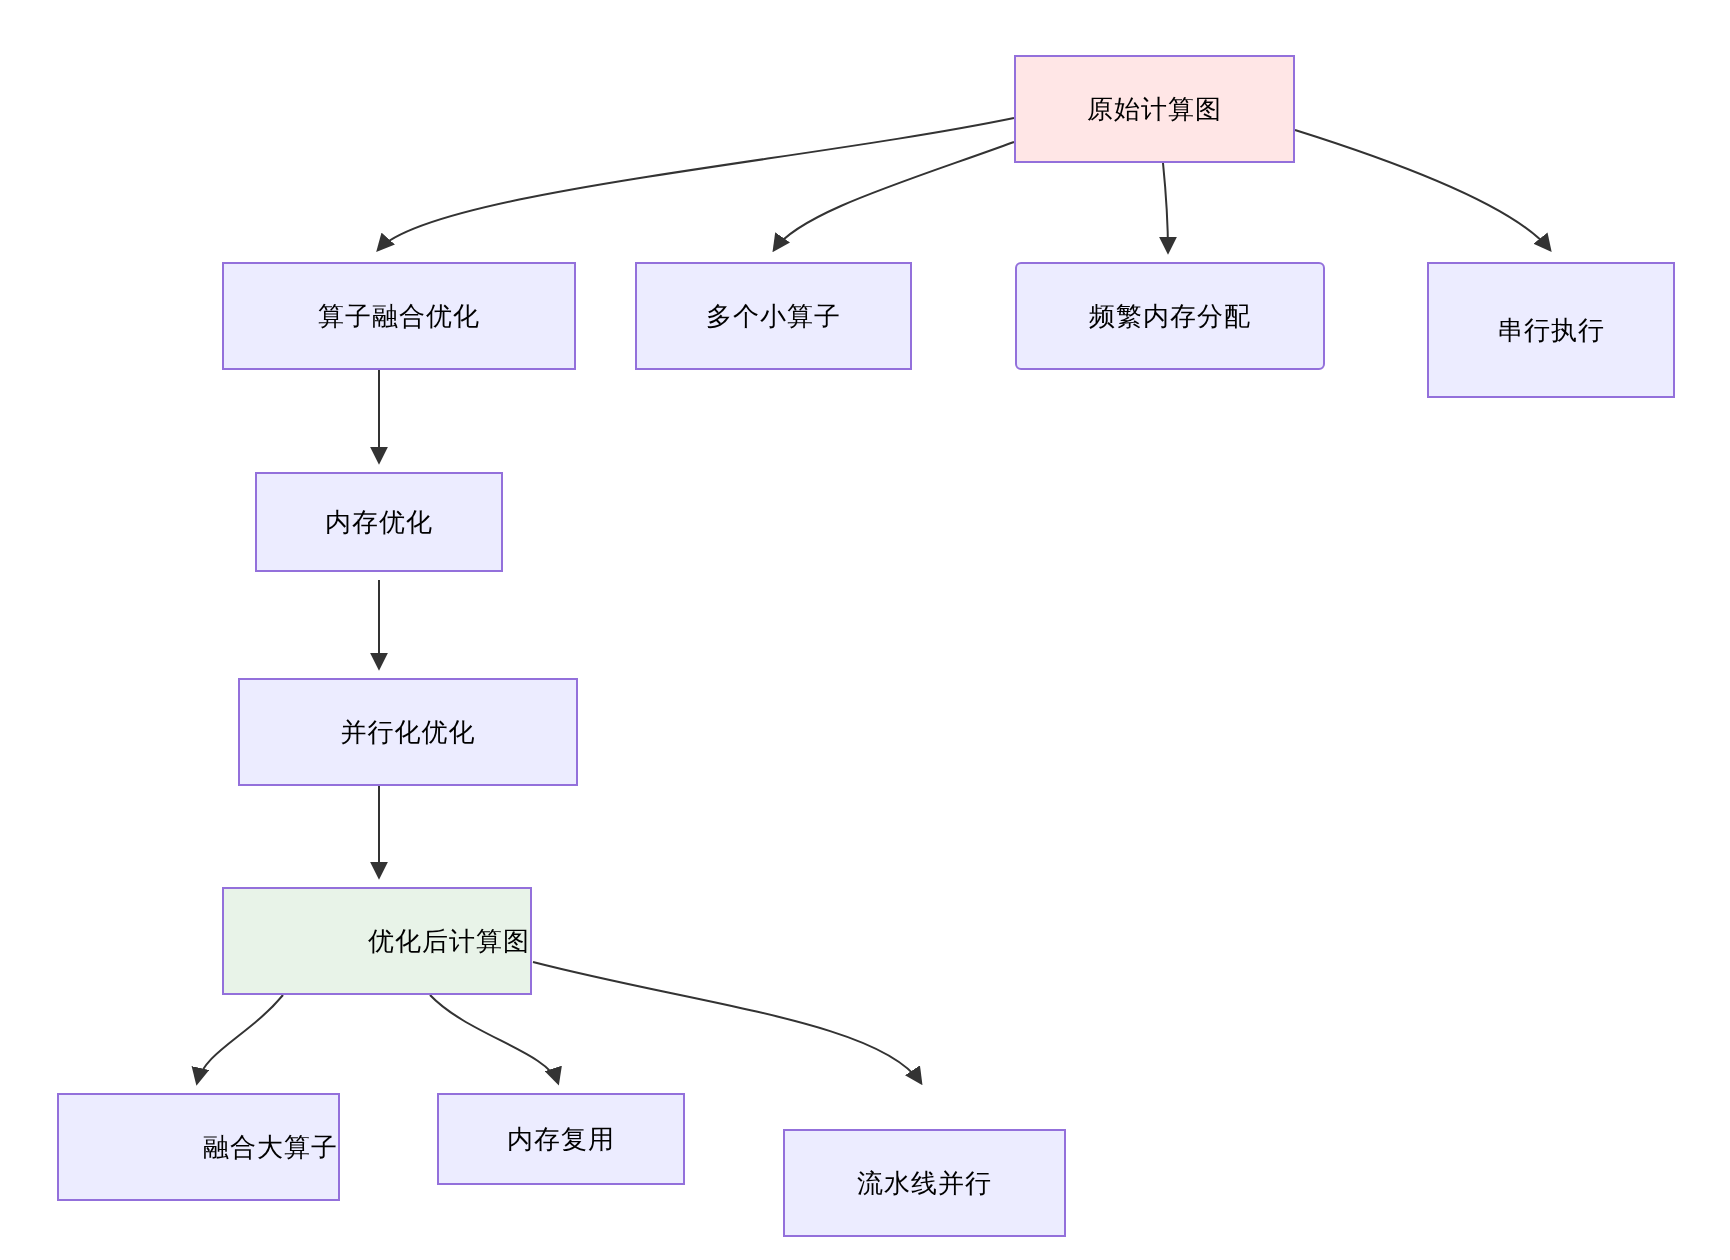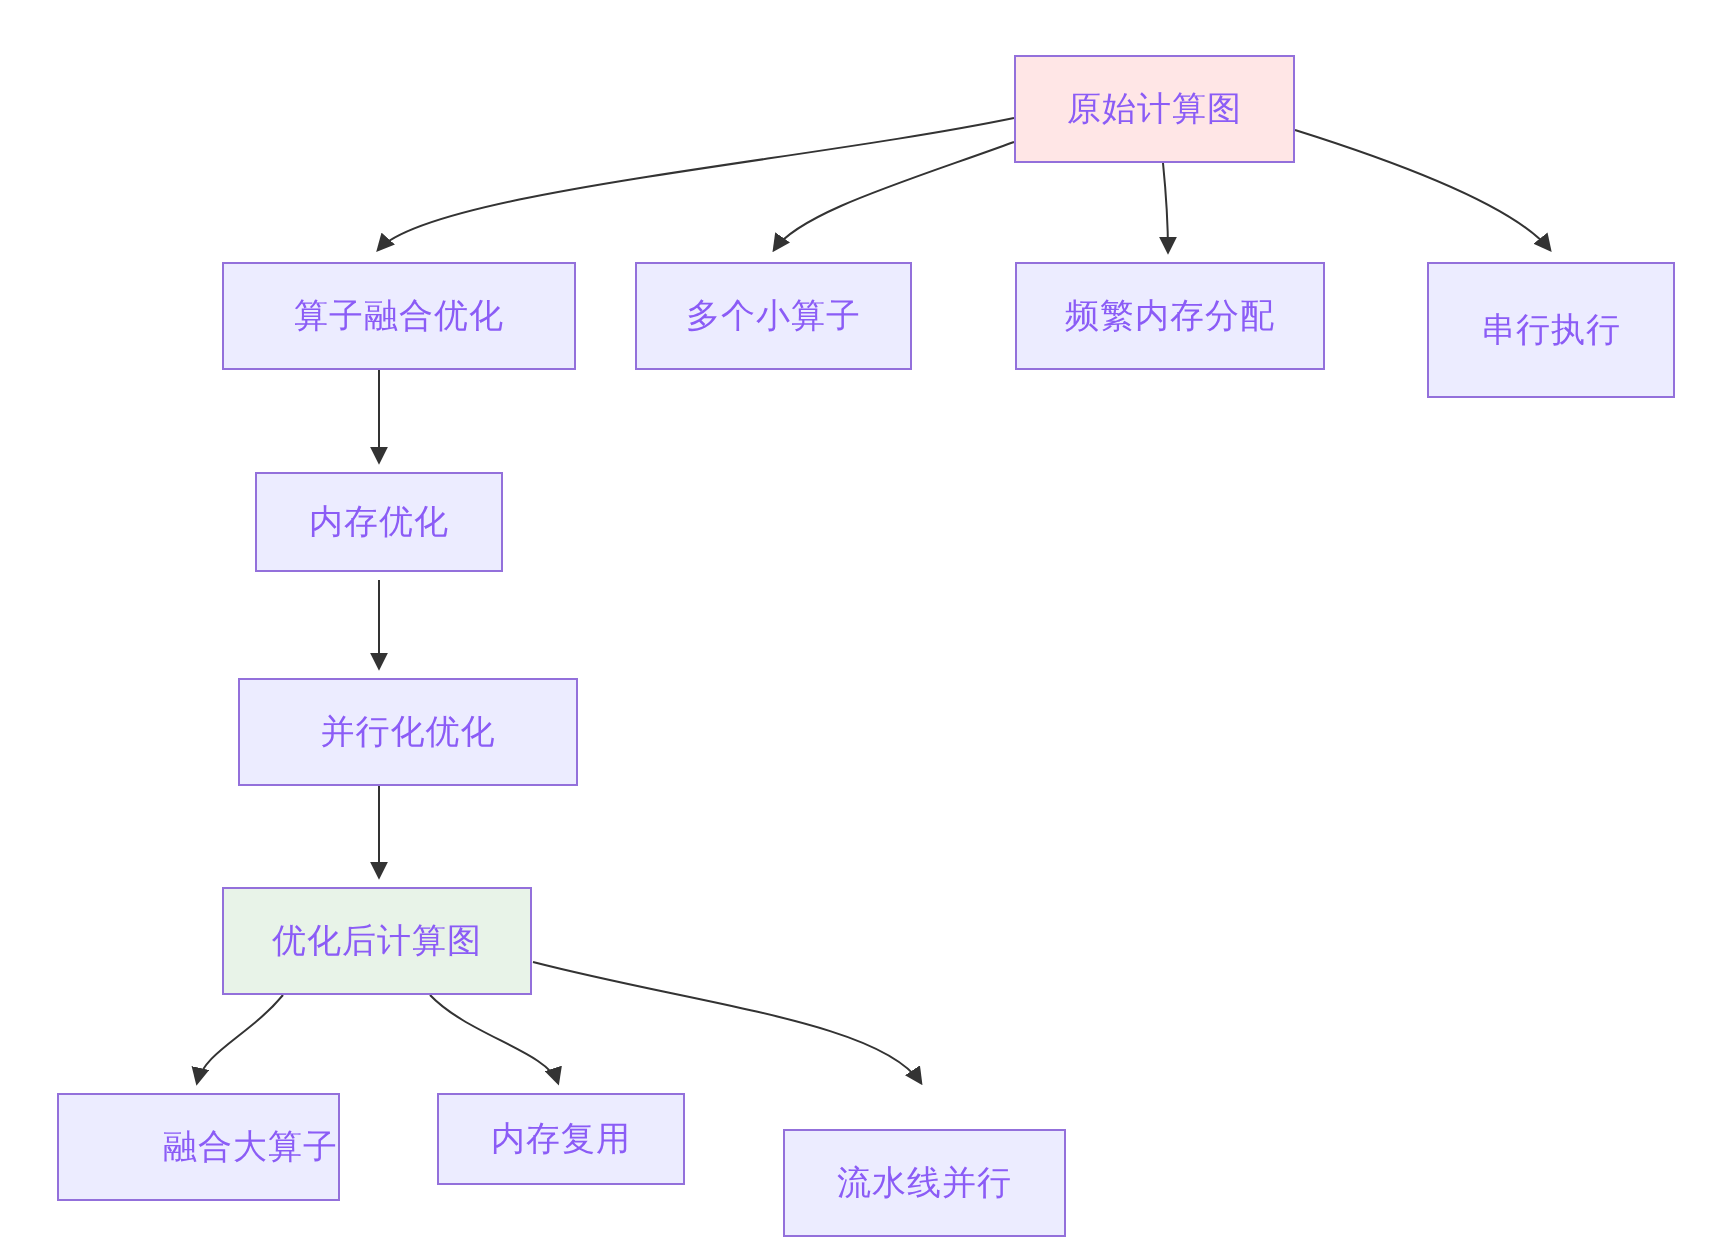--- a/index.html
+++ b/index.html
@@ -23,36 +23,36 @@
     height: 1260px;
   }
   .node {
     position: absolute;
     box-sizing: border-box;
     display: flex;
     align-items: center;
     justify-content: center;
     background: #ECECFF;
     border: 2.5px solid #9370DB;
-    color: #8b5cf6;
-    font-size: 34px;
+    color: #000000;
+    font-size: 26px;
     letter-spacing: 1px;
     white-space: nowrap;
   }
   .node.source { background: #ffe6e6; }
   .node.result { background: #e8f3e8; }
 
   #n-original     { left: 1014px; top: 55px;   width: 281px; height: 108px; }
   #n-fusion       { left: 222px;  top: 262px;  width: 354px; height: 108px; }
   #n-small-ops    { left: 635px;  top: 262px;  width: 277px; height: 108px; }
-  #n-mem-alloc    { left: 1015px; top: 262px;  width: 310px; height: 108px; }
+  #n-mem-alloc    { left: 1015px; top: 262px;  width: 310px; height: 108px; border-radius: 6px; }
   #n-serial       { left: 1427px; top: 262px;  width: 248px; height: 136px; }
   #n-mem-opt      { left: 255px;  top: 472px;  width: 248px; height: 100px; }
   #n-parallel-opt { left: 238px;  top: 678px;  width: 340px; height: 108px; }
-  #n-optimized    { left: 222px;  top: 887px;  width: 310px; height: 108px; }
+  #n-optimized    { left: 222px;  top: 887px;  width: 310px; height: 108px; justify-content: flex-end; }
   #n-fused-big-op { left: 57px;   top: 1093px; width: 283px; height: 108px; justify-content: flex-end; }
   #n-mem-reuse    { left: 437px;  top: 1093px; width: 248px; height: 92px; }
   #n-pipeline     { left: 783px;  top: 1129px; width: 283px; height: 108px; text-align: center; }
 
   .edge {
     fill: none;
     stroke: #333333;
     stroke-width: 2px;
   }
 </style>

